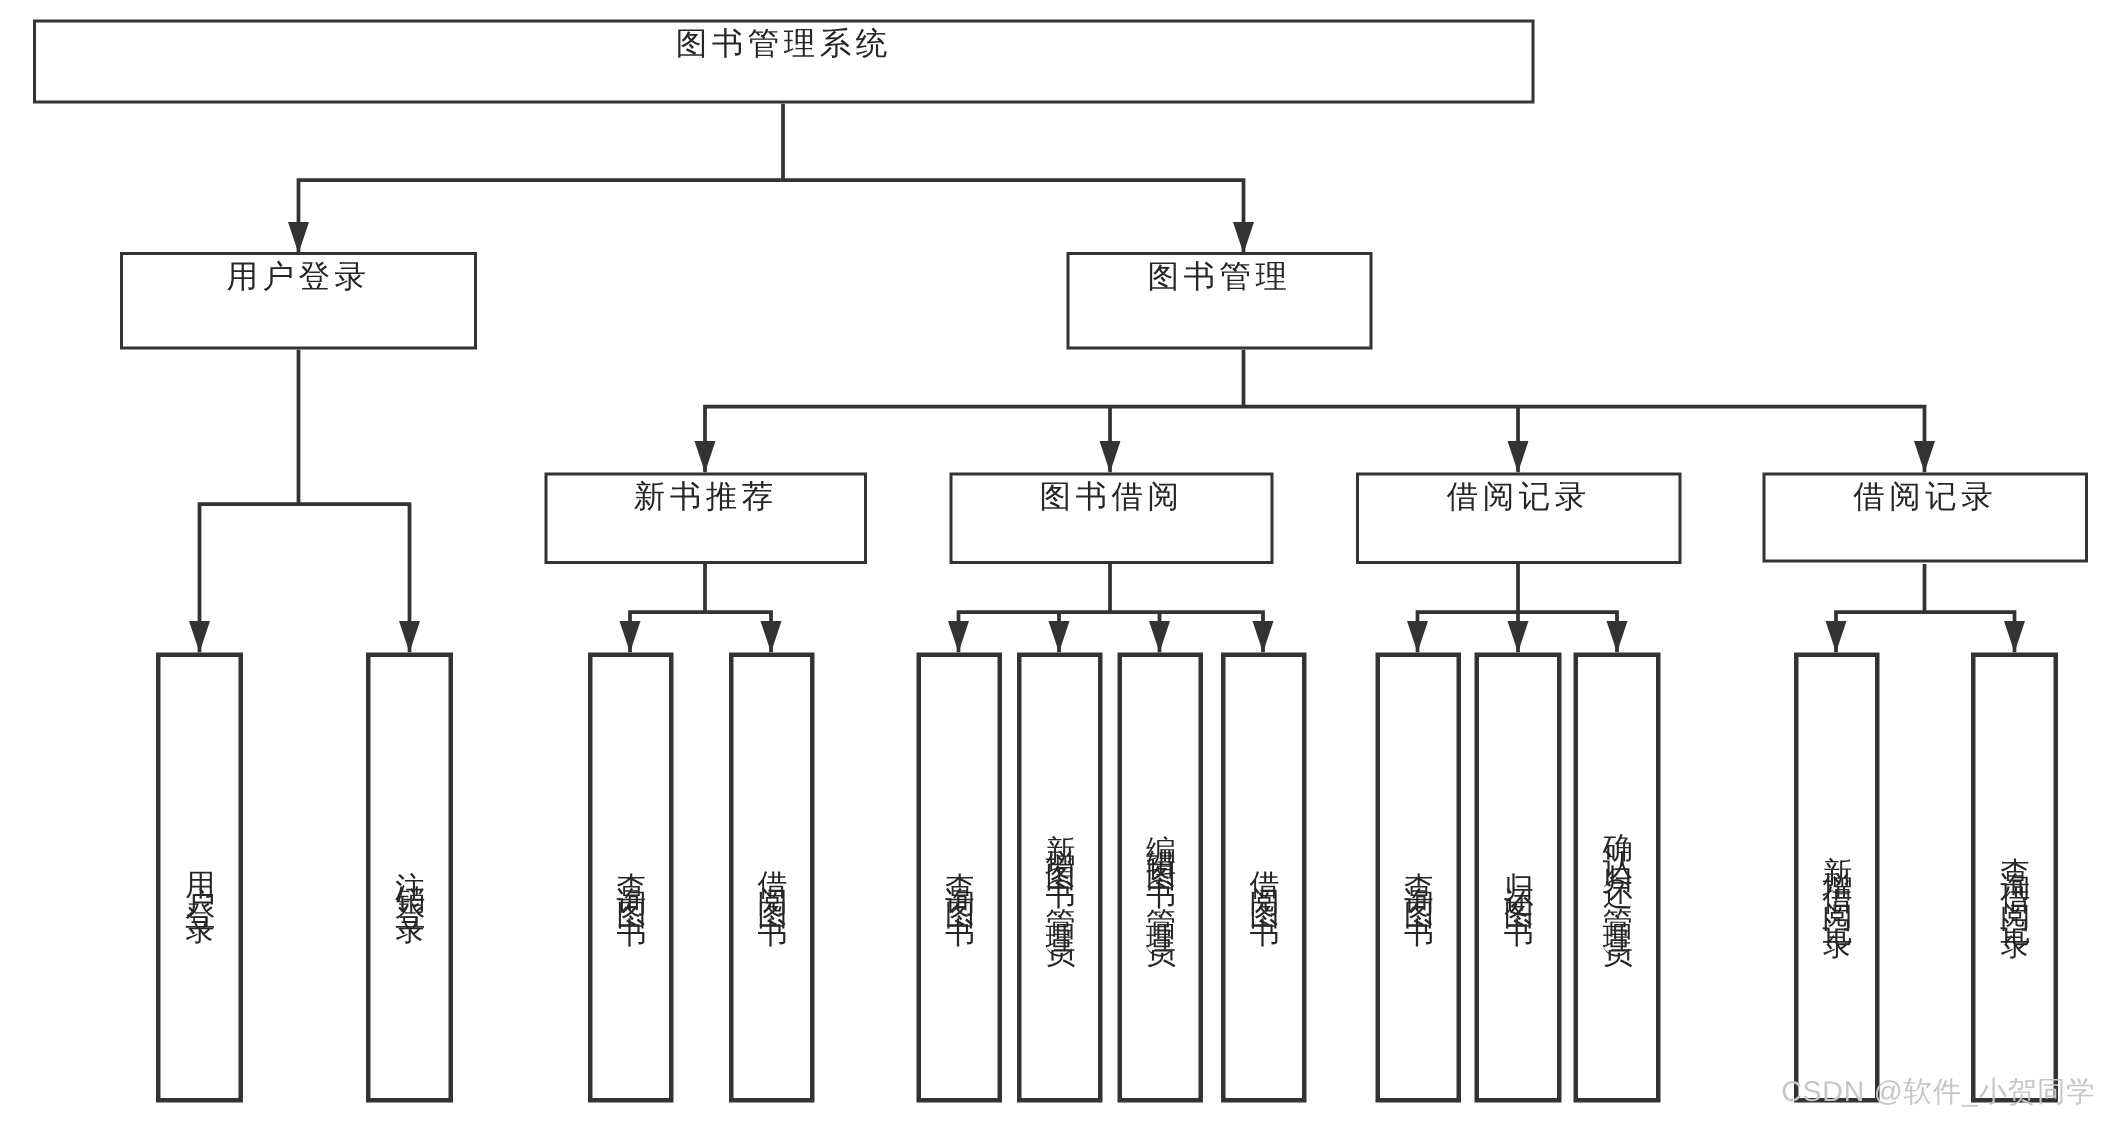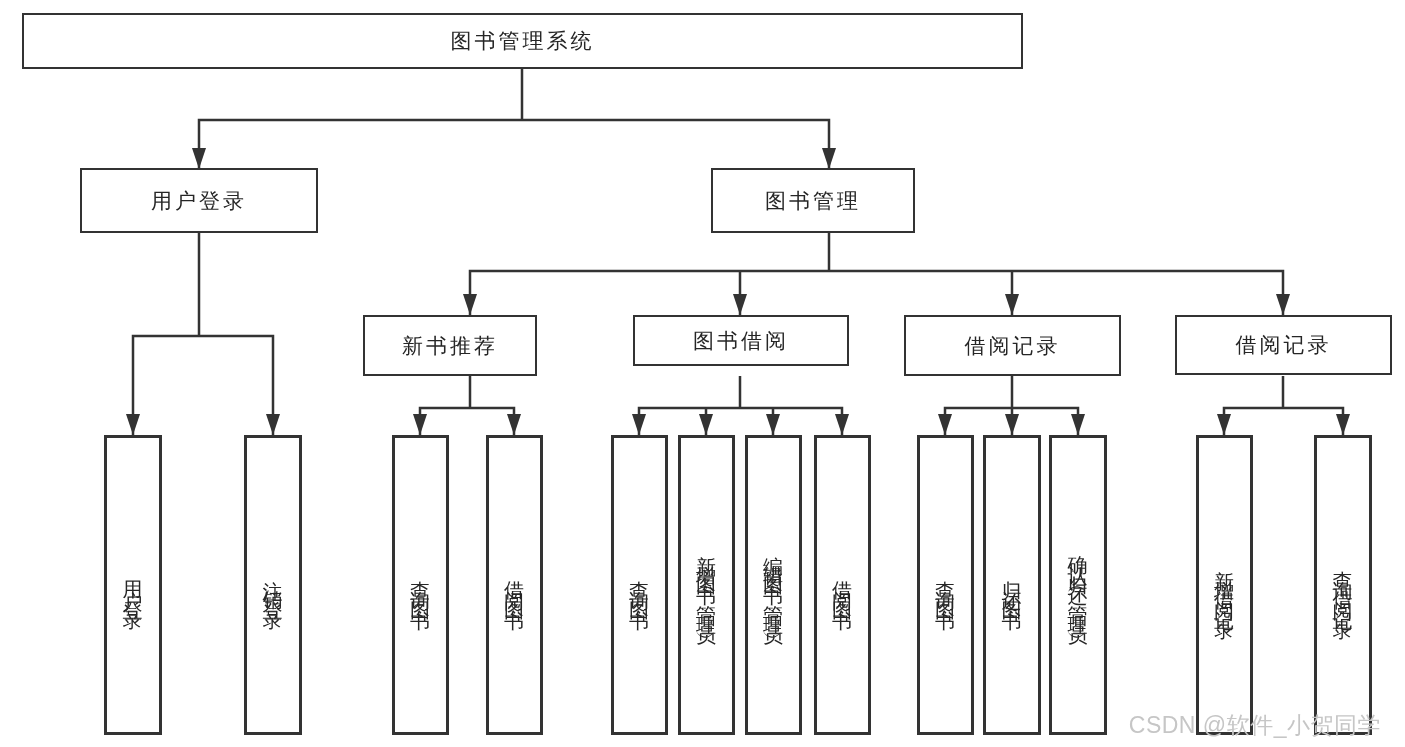--- a/index.html
+++ b/index.html
@@ -35,21 +35,20 @@
   svg.connectors polygon {
     fill: var(--line);
     stroke: none;
   }
   .hbox {
     position: absolute;
     box-sizing: border-box;
     background: var(--background);
     border: 2px solid var(--border);
     display: flex;
-    align-items: center;
     justify-content: center;
     font-size: 21px;
     letter-spacing: 3px;
     color: var(--text);
     white-space: nowrap;
   }
   .vbox {
     position: absolute;
     box-sizing: border-box;
     background: var(--background);
@@ -62,23 +61,23 @@
   .vtext {
     writing-mode: vertical-rl;
     text-orientation: mixed;
     font-size: 20px;
     letter-spacing: 10px;
     line-height: 1.1;
     white-space: nowrap;
   }
   .watermark {
     position: absolute;
-    right: 24px;
+    right: 8px;
     bottom: 6px;
-    font-size: 23px;
+    font-size: 19px;
     color: var(--watermark);
     z-index: 5;
     letter-spacing: 0.5px;
   }
 </style>
 </head>
 <body>
 
 <div id="canvas">
 
@@ -125,24 +124,24 @@
     <span>图书管理系统</span>
   </div>
 
   <div class="hbox" style="left:80px;top:168px;width:238px;height:65px">
     <span>用户登录</span>
   </div>
   <div class="hbox" style="left:711px;top:168px;width:204px;height:65px">
     <span>图书管理</span>
   </div>
 
-  <div class="hbox" style="left:363px;top:315px;width:174px;height:61px">
+  <div class="hbox" style="left:363px;top:315px;width:215px;height:61px">
     <span>新书推荐</span>
   </div>
-  <div class="hbox" style="left:633px;top:315px;width:216px;height:51px">
+  <div class="hbox" style="left:633px;top:315px;width:216px;height:61px">
     <span>图书借阅</span>
   </div>
   <div class="hbox" style="left:904px;top:315px;width:217px;height:61px">
     <span>借阅记录</span>
   </div>
   <div class="hbox" style="left:1175px;top:315px;width:217px;height:60px">
     <span>借阅记录</span>
   </div>
 
   <div class="vbox" style="left:104px;top:435px;width:58px;height:300px">

